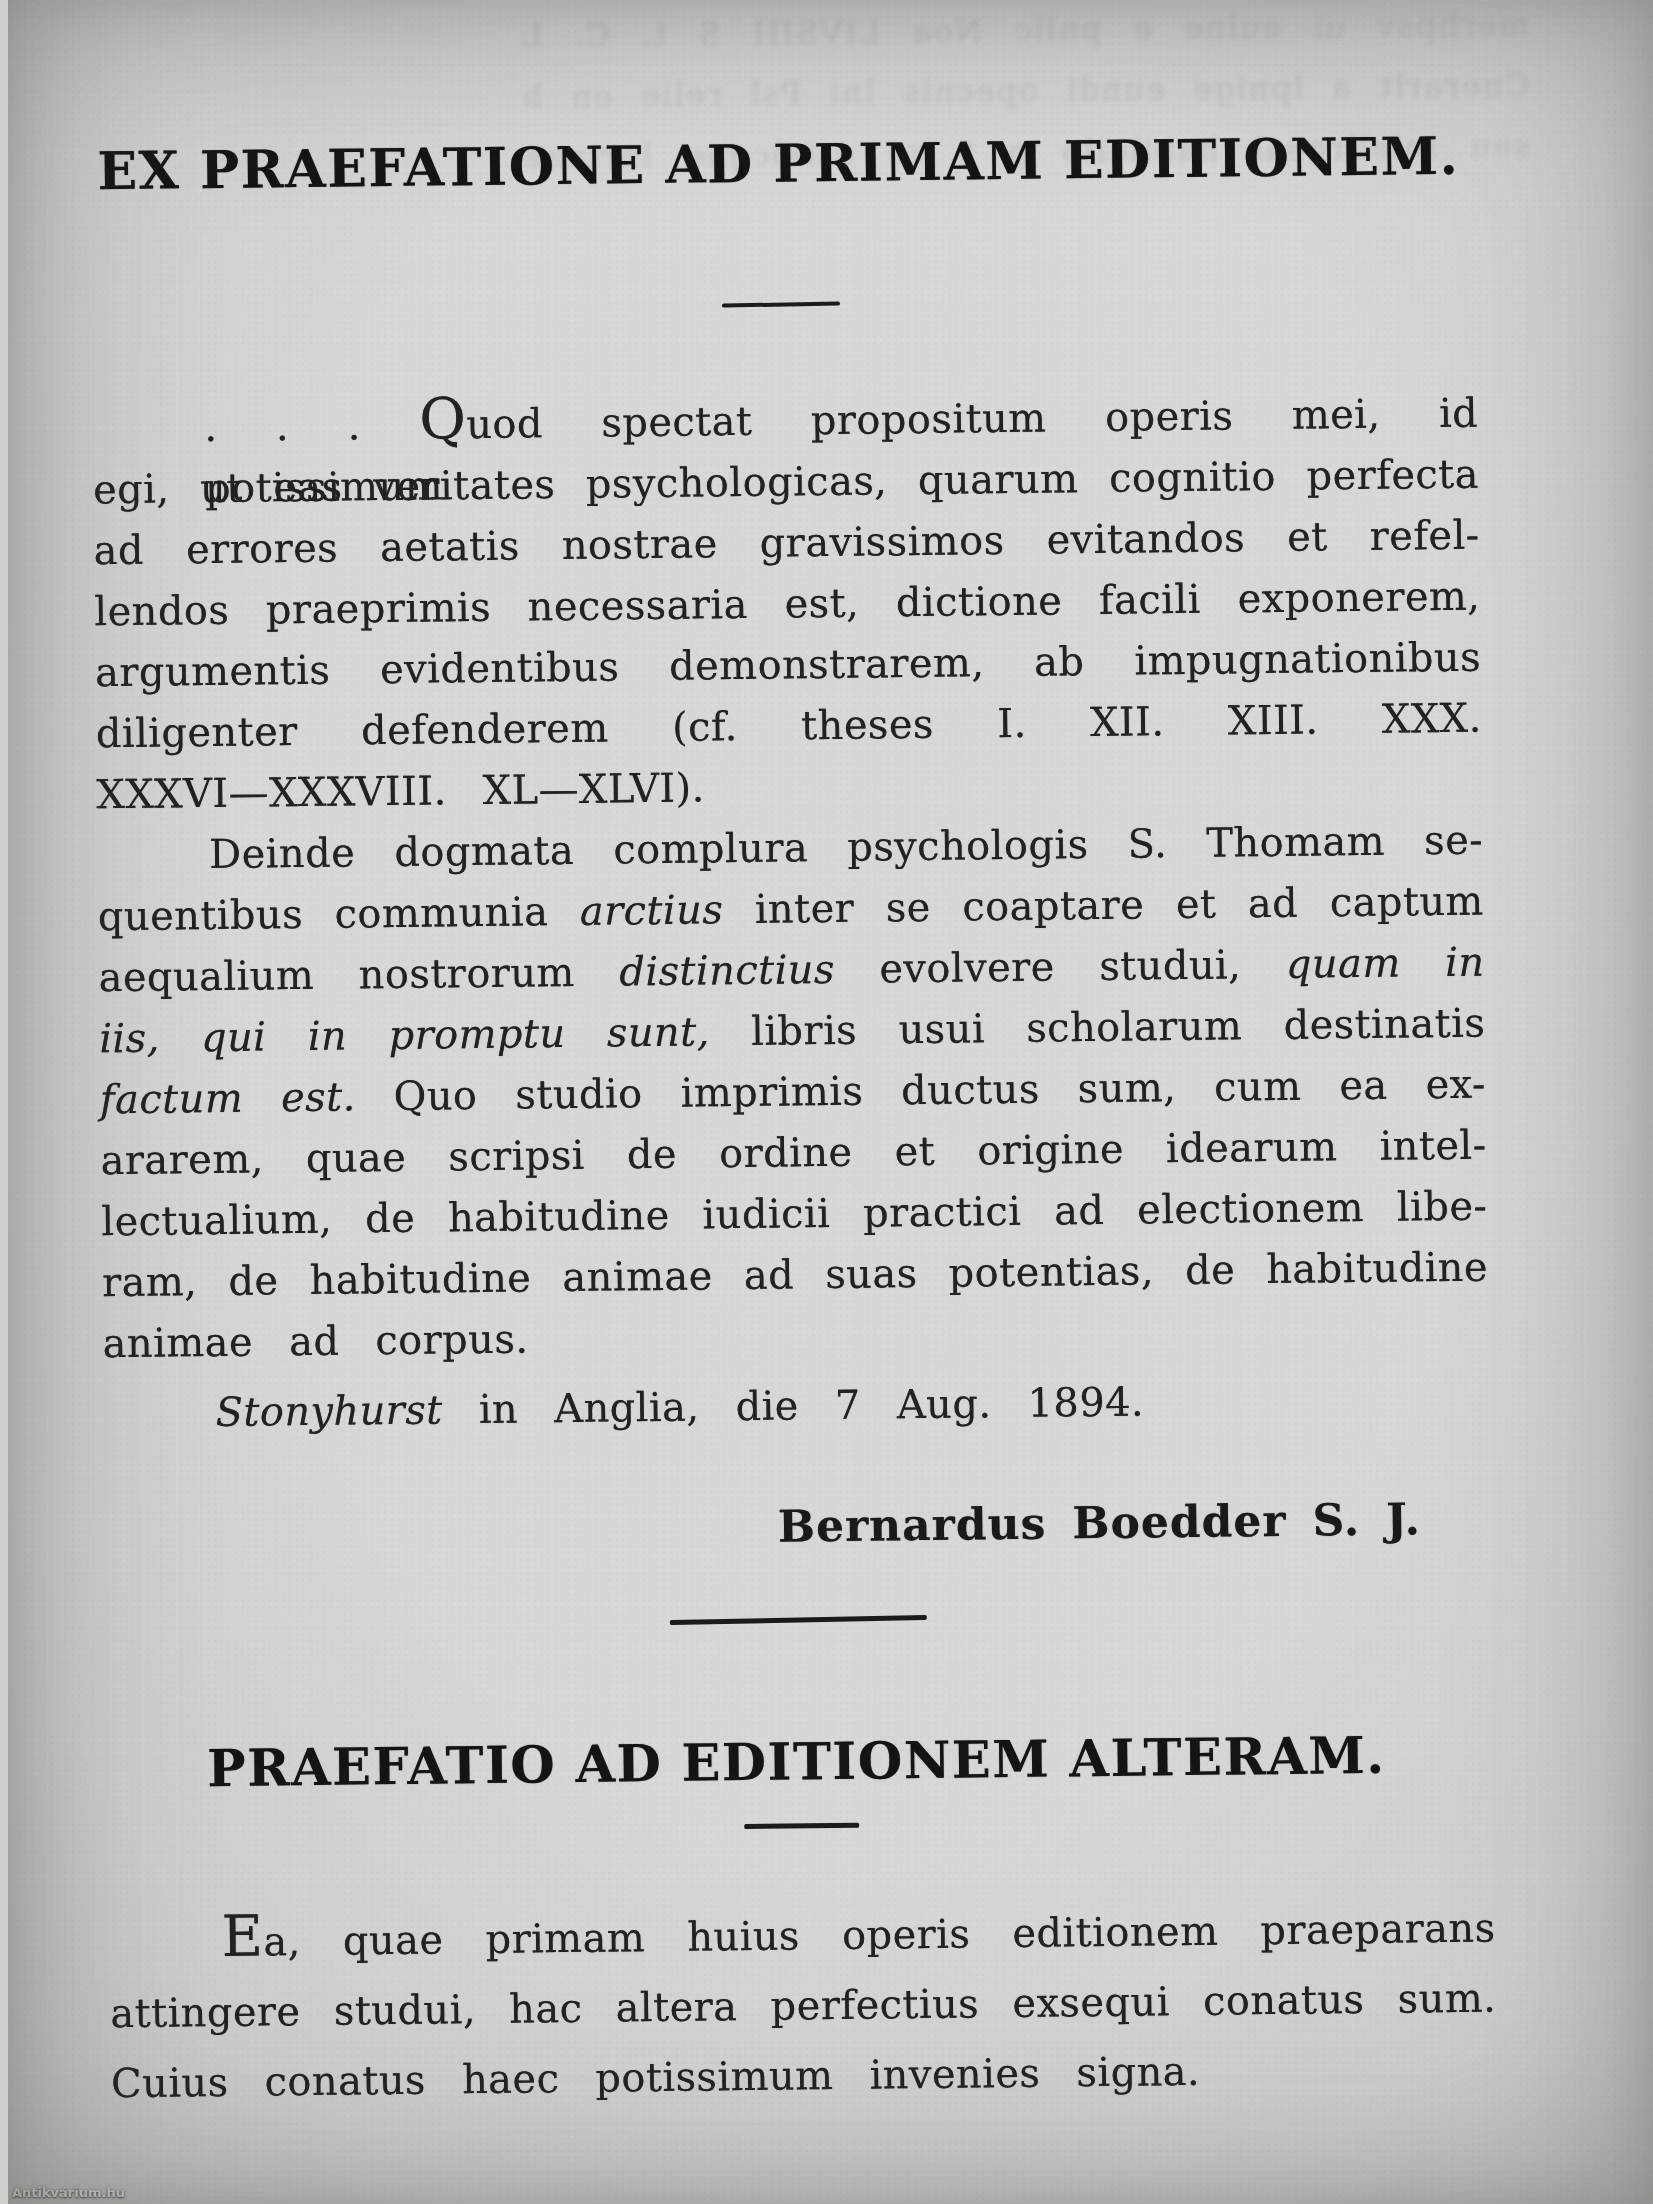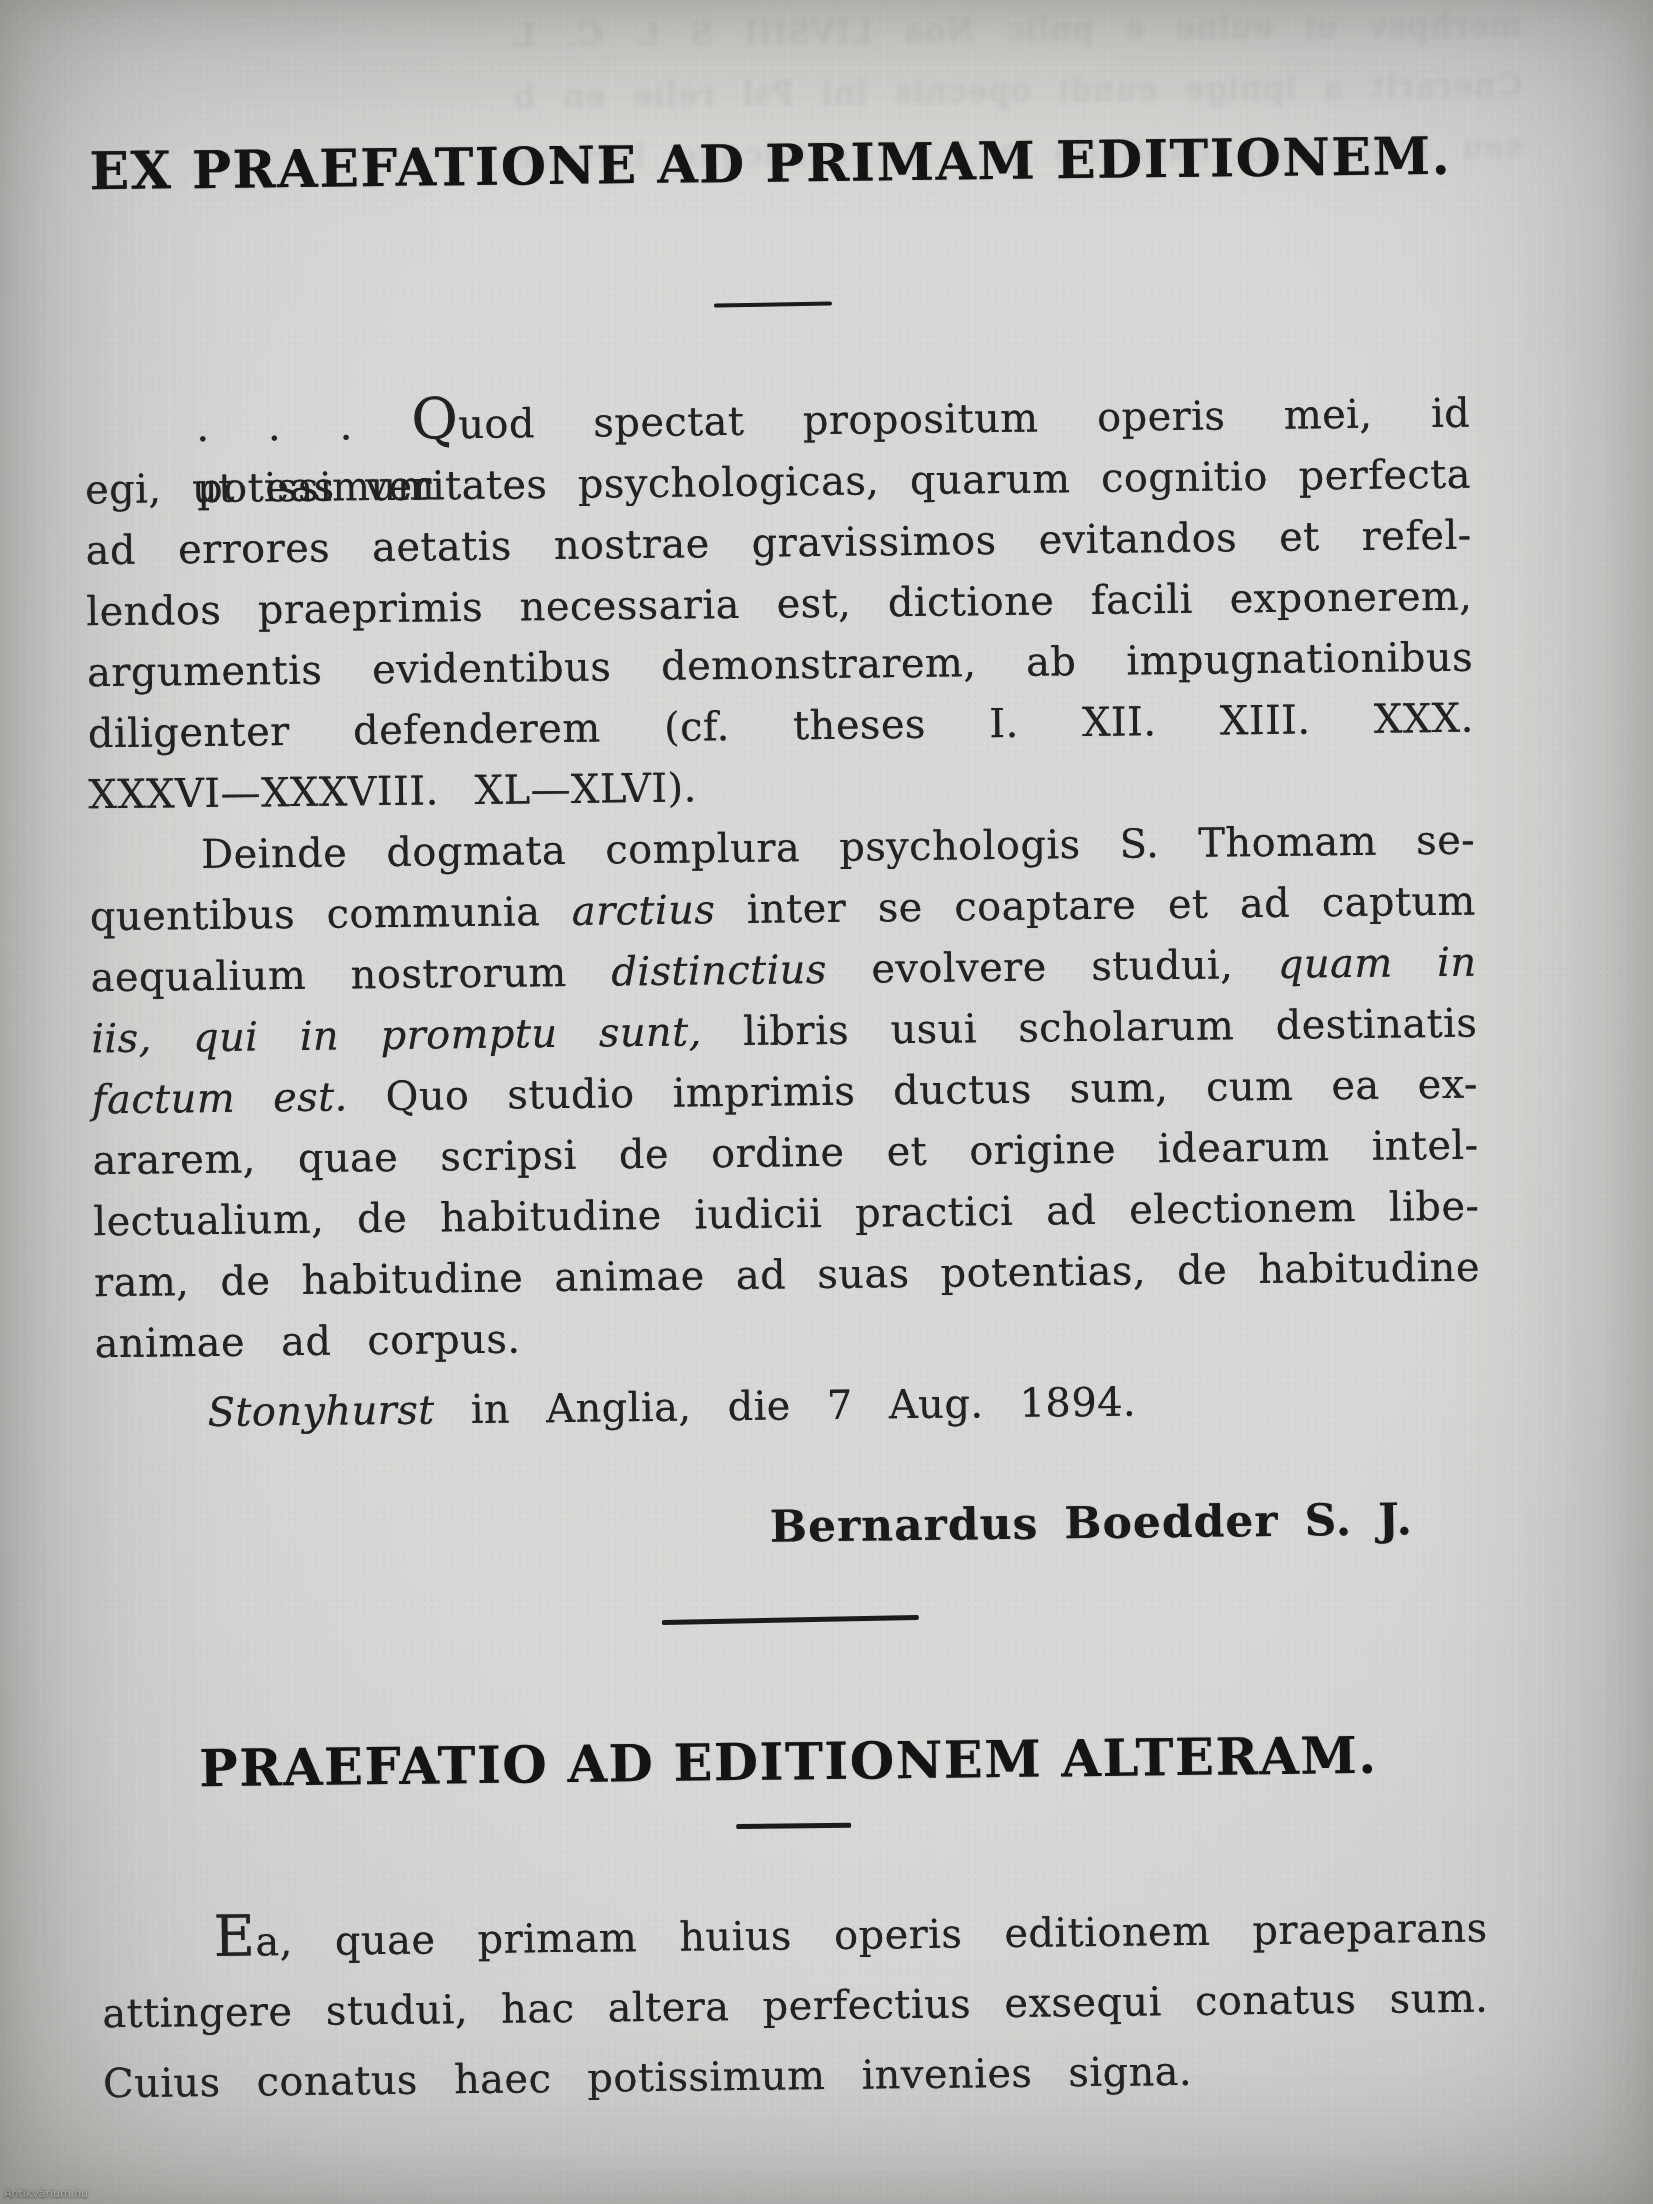--- a/index.html
+++ b/index.html
@@ -9,20 +9,21 @@
     font-family:"DejaVu Serif", serif;
   }
   .page{
     position:absolute;inset:0;
     background:
       radial-gradient(rgba(110,110,104,.05) 1px, transparent 1.4px),
       radial-gradient(rgba(255,255,255,.06) 1px, transparent 1.4px),
       radial-gradient(ellipse at 52% 42%, #d7d7d5 50%, #cecece 78%, #bfbfbd 97%);
     background-size:6.8px 6.8px, 10.7px 10.7px, 100% 100%;
     background-position:0 0, 2.9px 4.9px, 0 0;
+    margin-left:8px;
   }
   .page::after{
     content:'';position:absolute;inset:0;pointer-events:none;
     box-shadow: inset 0 0 194px rgba(72,72,66,.42), inset 0 0 49px rgba(95,95,88,.22);
   }
   .content{
     position:absolute;inset:0;
     transform:rotate(-0.65deg);
     transform-origin:827px 1102px;
     color:#212121;
@@ -69,21 +70,21 @@
   #dateline .line{text-align:left;text-align-last:left;}
   #signature{
     position:absolute;left:765px;top:1500px;
     font-size:44px;font-weight:bold;color:#1a1a1a;
     letter-spacing:1px;word-spacing:9.7px;white-space:nowrap;
     text-shadow:0 0 1px rgba(20,20,20,.5);
   }
   #watermark{
     position:absolute;left:3.9px;bottom:4.9px;
     font-family:"DejaVu Sans", sans-serif;
-    font-size:11px;font-weight:normal;color:#d6d6d4;
+    font-size:13px;font-weight:bold;color:#d6d6d4;
     text-shadow:0 1px 1.9px rgba(55,55,50,.85), 0 0 2.9px rgba(75,75,70,.6);
     letter-spacing:0px;
   }
 </style>
 </head>
 <body>
 
 <div class="page">
   <div class="content">
 

